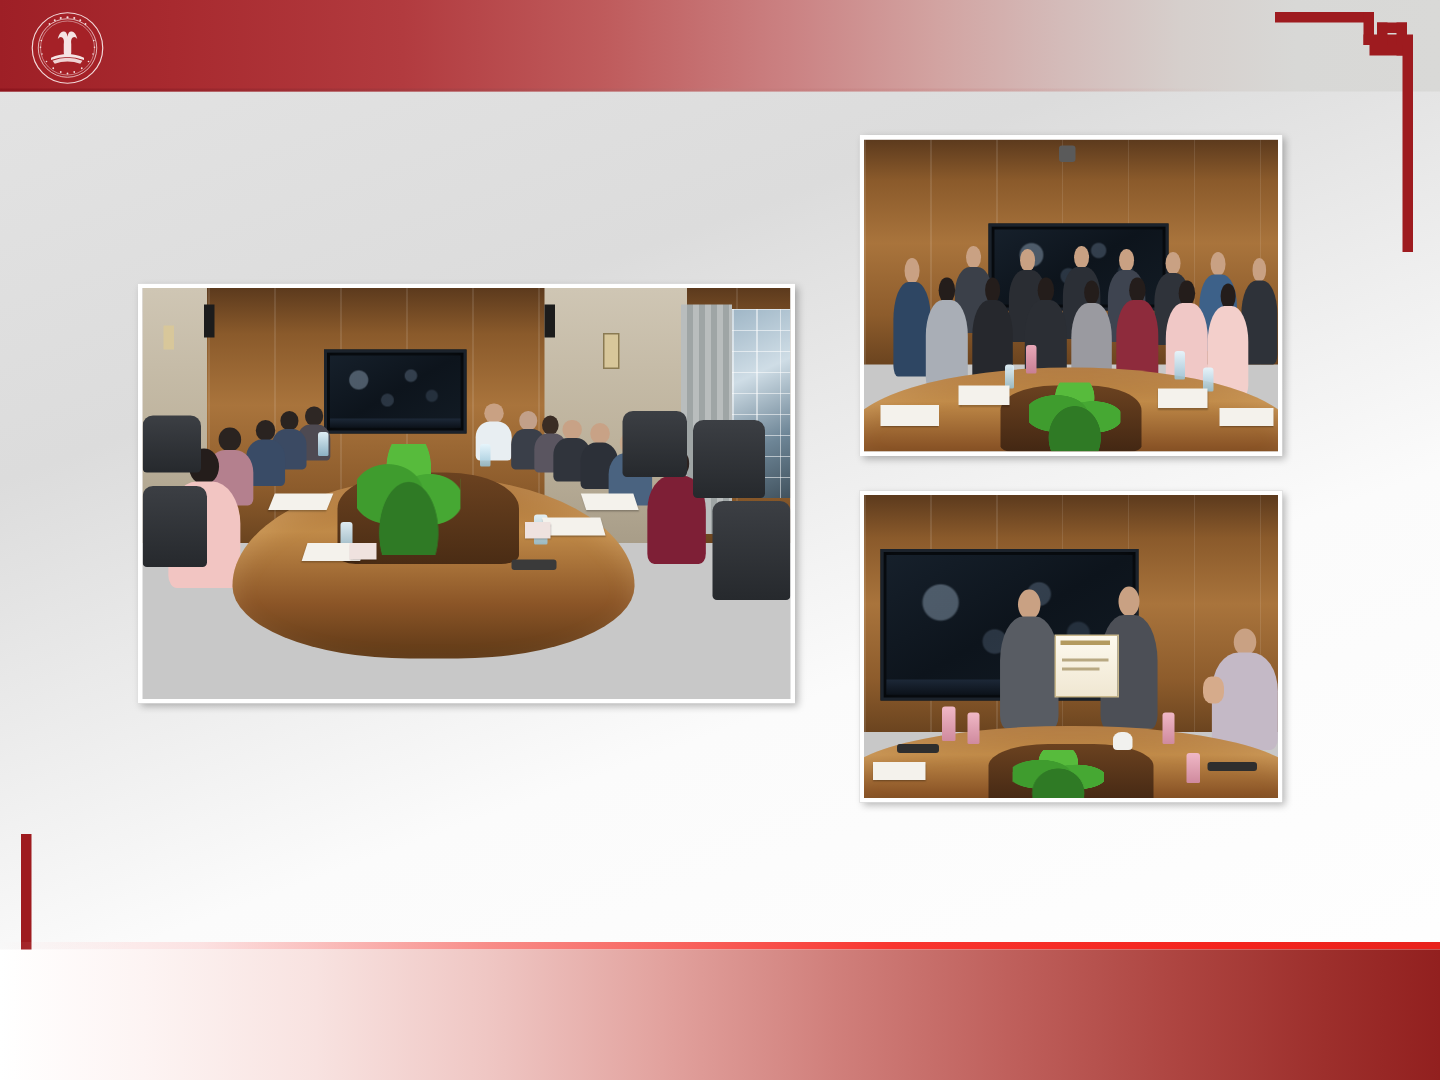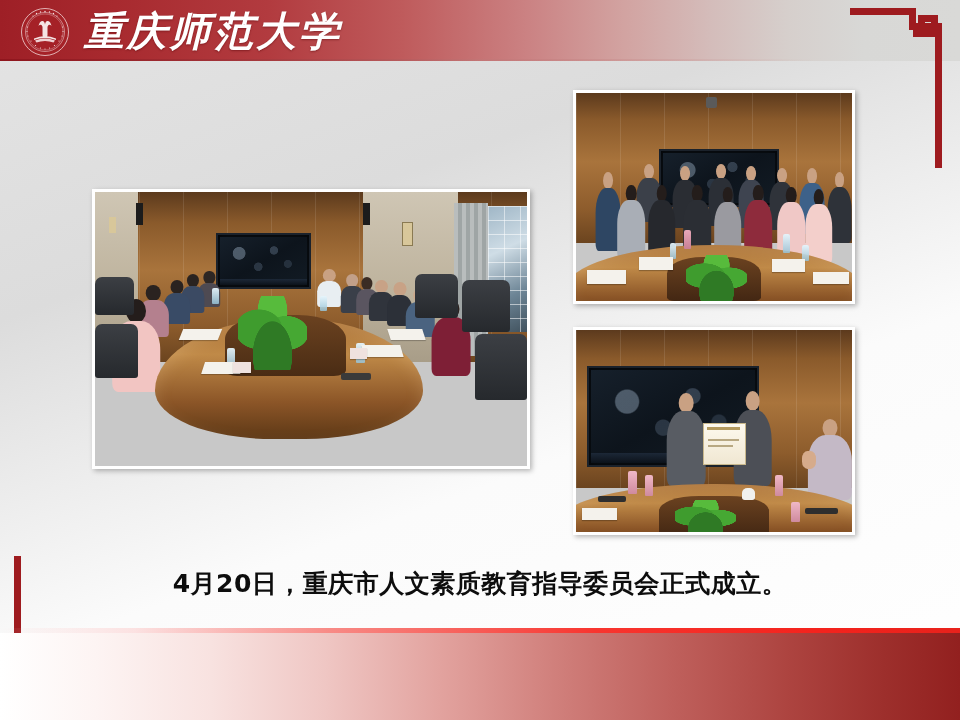--- a/index.html
+++ b/index.html
@@ -287,21 +287,20 @@
           <circle cx="41" cy="82" r="1.2"></circle>
             <circle cx="59" cy="82" r="1.2"></circle>
           <circle cx="50" cy="84" r="1.2"></circle>
         </g>
         <path d="M37 38 q2 -9 7 -10 q5 -1 6 7 q1 -8 6 -7 q5 1 7 10 q-3 -4 -6 -2 q-3 2 -2 9 l0 11 q0 5 -5 5 q-5 0 -5 -5 l0 -11 q1 -7 -2 -9 q-3 -2 -6 2 z" fill="#f5e4e4"></path>
         <path d="M28 63 q11 -5 22 -5 q11 0 22 5 l0 3 q-11 -4 -22 -4 q-11 0 -22 4 z" fill="#f5e4e4"></path>
         <path d="M30 67 q10 -4 20 -4 q10 0 20 4 l-3 4 q-8 -3 -17 -3 q-9 0 -17 3 z" fill="#efd2d3"></path>
       </svg>
     </div>
 
-    <div class="brand-title">重庆师范大学</div>
   </div>
 
   <div class="ornament-tr">
     <svg width="92" height="160" viewBox="0 0 92 160" aria-hidden="true">
       <g fill="#9e1b1f">
         <rect x="0" y="0" width="66" height="7"></rect>
         <rect x="59" y="0" width="7" height="22"></rect>
         <rect x="59" y="15" width="33" height="7"></rect>
         <rect x="68" y="7" width="7" height="18"></rect>
         <rect x="68" y="7" width="20" height="7"></rect>
@@ -551,18 +550,17 @@
       <div class="bottle" style="left:72%;top:72%;width:3%;height:10%;background:linear-gradient(180deg,#f0b8c6,#cf8a9e);"></div>
       <div class="bottle" style="left:78%;top:85%;width:3%;height:10%;background:linear-gradient(180deg,#f0b8c6,#cf8a9e);"></div>
       <div style="position:absolute;left:60%;top:78%;width:5%;height:6%;background:#f1f1ee;border-radius:40% 40% 20% 20%;"></div>
       <div class="paper" style="left:2%;top:88%;width:13%;height:6%;"></div>
       <div style="position:absolute;left:8%;top:82%;width:10%;height:3%;background:#2e2e2e;border-radius:2px;"></div>
       <div style="position:absolute;left:83%;top:88%;width:12%;height:3%;background:#2e2e2e;border-radius:2px;"></div>
     </div>
     <div class="frame"></div>
   </div>
 
-  <div class="caption">4月20日，重庆市人文素质教育指导委员会正式成立。</div>
 
   <div class="footer-accent"></div>
   <div class="footer-band"></div>
 
 </div>
 
 </body></html>

